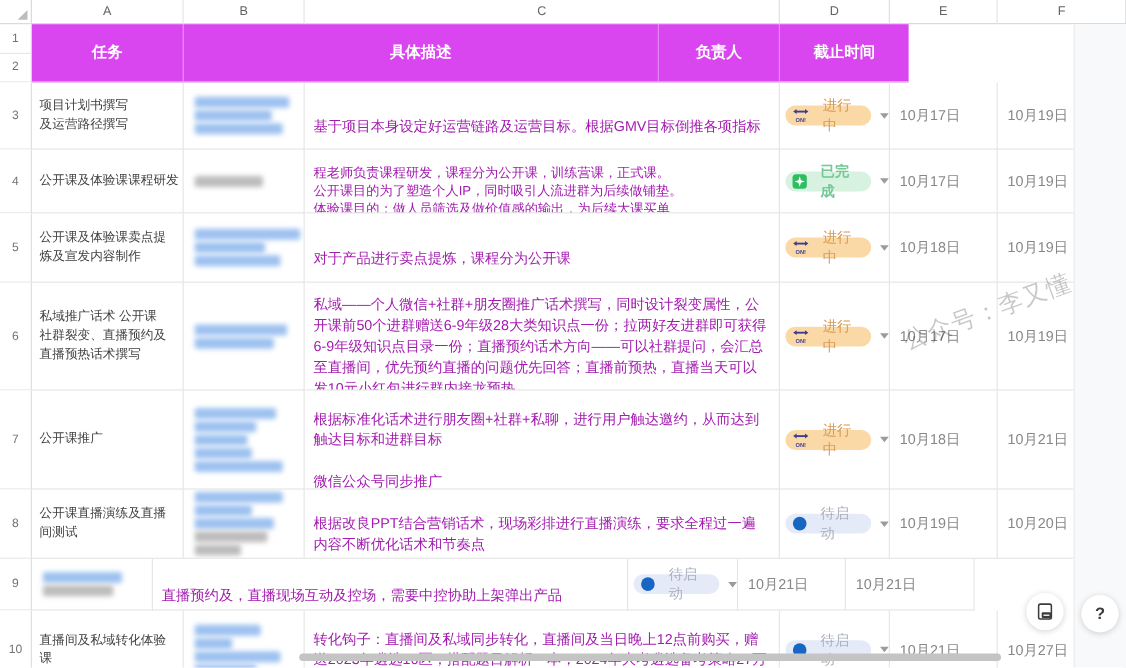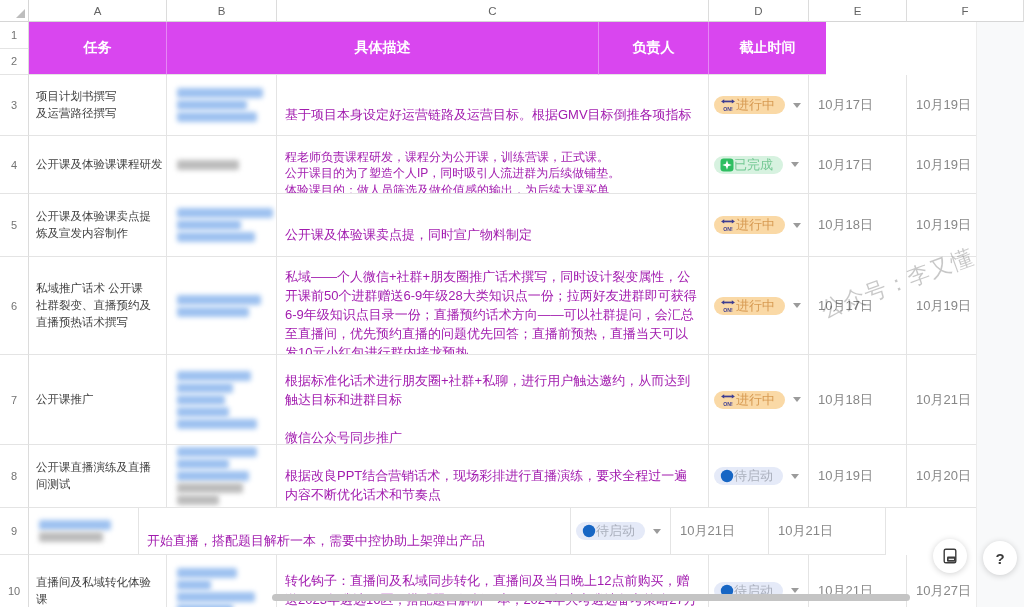--- a/index.html
+++ b/index.html
@@ -38,21 +38,21 @@
   .task-cell { padding:2px 2px 2px 7px; font-size:11.5px; line-height:17px; color:#3f3f3f;
                white-space:pre-wrap; }
   .owner-cell { padding-left:10px; }
   .chips { display:flex; flex-direction:column; gap:2px; align-items:flex-start; }
   .chip { height:10px; border-radius:2px; background:#9dc1f0; filter:blur(2.5px); }
   .chip.gray { background:#bcbcbc; }
   .desc-cell { padding:21px 10px 3px 8px; font-size:13px; line-height:19px; color:#a21caf;
                white-space:pre-wrap; }
   .desc-cell.small { font-size:12px; line-height:16.5px; }
   .status-cell { padding-left:5px; }
-  .pill { display:inline-flex; align-items:center; gap:0; height:18px;
+  .pill { display:inline-flex; align-items:center; gap:12px; height:18px;
           border-radius:12px; padding:0 10px 0 6px; cursor:pointer; }
   .pill .lbl { font-size:13px; }
   .pill .ic { display:flex; align-items:center; }
   .caret { width:0; height:0; margin-left:8px; cursor:pointer;
            border-left:4.5px solid transparent; border-right:4.5px solid transparent;
            border-top:5.5px solid #9b9b9b; }
   .date-cell { padding-left:9px; font-size:13px; color:#878787; }
 
   .watermark { position:absolute; left:822px; top:296px; font-size:22px; letter-spacing:1px;
                color:rgba(0,0,0,0.22); transform:rotate(-20deg); transform-origin:left center;
@@ -152,39 +152,39 @@
 公开课目的为了塑造个人IP，同时吸引人流进群为后续做铺垫。
 体验课目的：做人员筛选及做价值感的输出，为后续大课买单</div>
         <div class="cell c-d status-cell">
           <span class="pill" style="background: rgb(215, 242, 224);">
             <span class="ic">
               <svg width="14" height="14" viewBox="0 0 14 14">
                 <rect x="0.5" y="0.5" width="13" height="13" rx="3.2" fill="#2EBE61"></rect>
                 <path d="M7 2.3 8.15 5.85 11.7 7 8.15 8.15 7 11.7 5.85 8.15 2.3 7 5.85 5.85z" fill="#fff"></path>
               </svg>
             </span>
-            <span class="lbl" style="color: rgb(115, 200, 147);">已完成</span>
+            <span class="lbl" style="color: rgb(115, 200, 147); font-weight: bold;">已完成</span>
           </span>
           <span class="caret"></span>
         </div>
         <div class="cell c-e date-cell">10月17日</div>
         <div class="cell c-f date-cell">10月19日</div>
       </div>
       <div class="row" style="height: 63px;">
         <div class="cell c-rn rn-cell">5</div>
         <div class="cell c-a task-cell">公开课及体验课卖点提
 炼及宣发内容制作</div>
         <div class="cell c-b owner-cell">
           <div class="chips">
             <div class="chip" style="width: 96px;"></div>
             <div class="chip" style="width: 64px;"></div>
             <div class="chip" style="width: 78px;"></div>
           </div>
         </div>
-        <div class="cell c-c desc-cell">公开课及体验课卖点提，同时宣广物料制定</div>
+        <div class="cell c-c desc-cell">对于产品进行卖点提炼，课程分为公开课</div>
         <div class="cell c-d status-cell">
           <span class="pill" style="background: rgb(250, 217, 166);">
             <span class="ic">
               <svg width="16" height="14" viewBox="0 0 16 14">
                 <path d="M4.2 1.2 1.1 3.4 4.2 5.6z" fill="#3D3D92"></path>
                 <path d="M11.8 1.2 14.9 3.4 11.8 5.6z" fill="#3D3D92"></path>
                 <rect x="3.6" y="2.6" width="8.8" height="1.7" fill="#3D3D92"></rect>
                 <text x="8" y="13" font-size="5.2" font-weight="700" text-anchor="middle" fill="#3D3D92" font-family="Liberation Sans,sans-serif">ON!</text>
               </svg>
             </span>
@@ -285,21 +285,21 @@
         <div class="cell c-f date-cell">10月20日</div>
       </div>
       <div class="row" style="height: 47px;">
         <div class="cell c-rn rn-cell">9</div>
         <div class="cell c-b owner-cell">
           <div class="chips">
             <div class="chip" style="width: 72px;"></div>
             <div class="chip gray" style="width: 64px;"></div>
           </div>
         </div>
-        <div class="cell c-c desc-cell">开始直播，搭配题目解析一本，需要中控协助上架弹出产品</div>
+        <div class="cell c-c desc-cell">直播预约及，直播现场互动及控场，需要中控协助上架弹出产品</div>
         <div class="cell c-d status-cell">
           <span class="pill" style="background: rgb(229, 234, 248);">
             <span class="ic">
               <svg width="14" height="14" viewBox="0 0 14 14">
                 <circle cx="7" cy="7" r="6.2" fill="#1766C4"></circle>
               </svg>
             </span>
             <span class="lbl" style="color: rgb(171, 176, 189);">待启动</span>
           </span>
           <span class="caret"></span>

